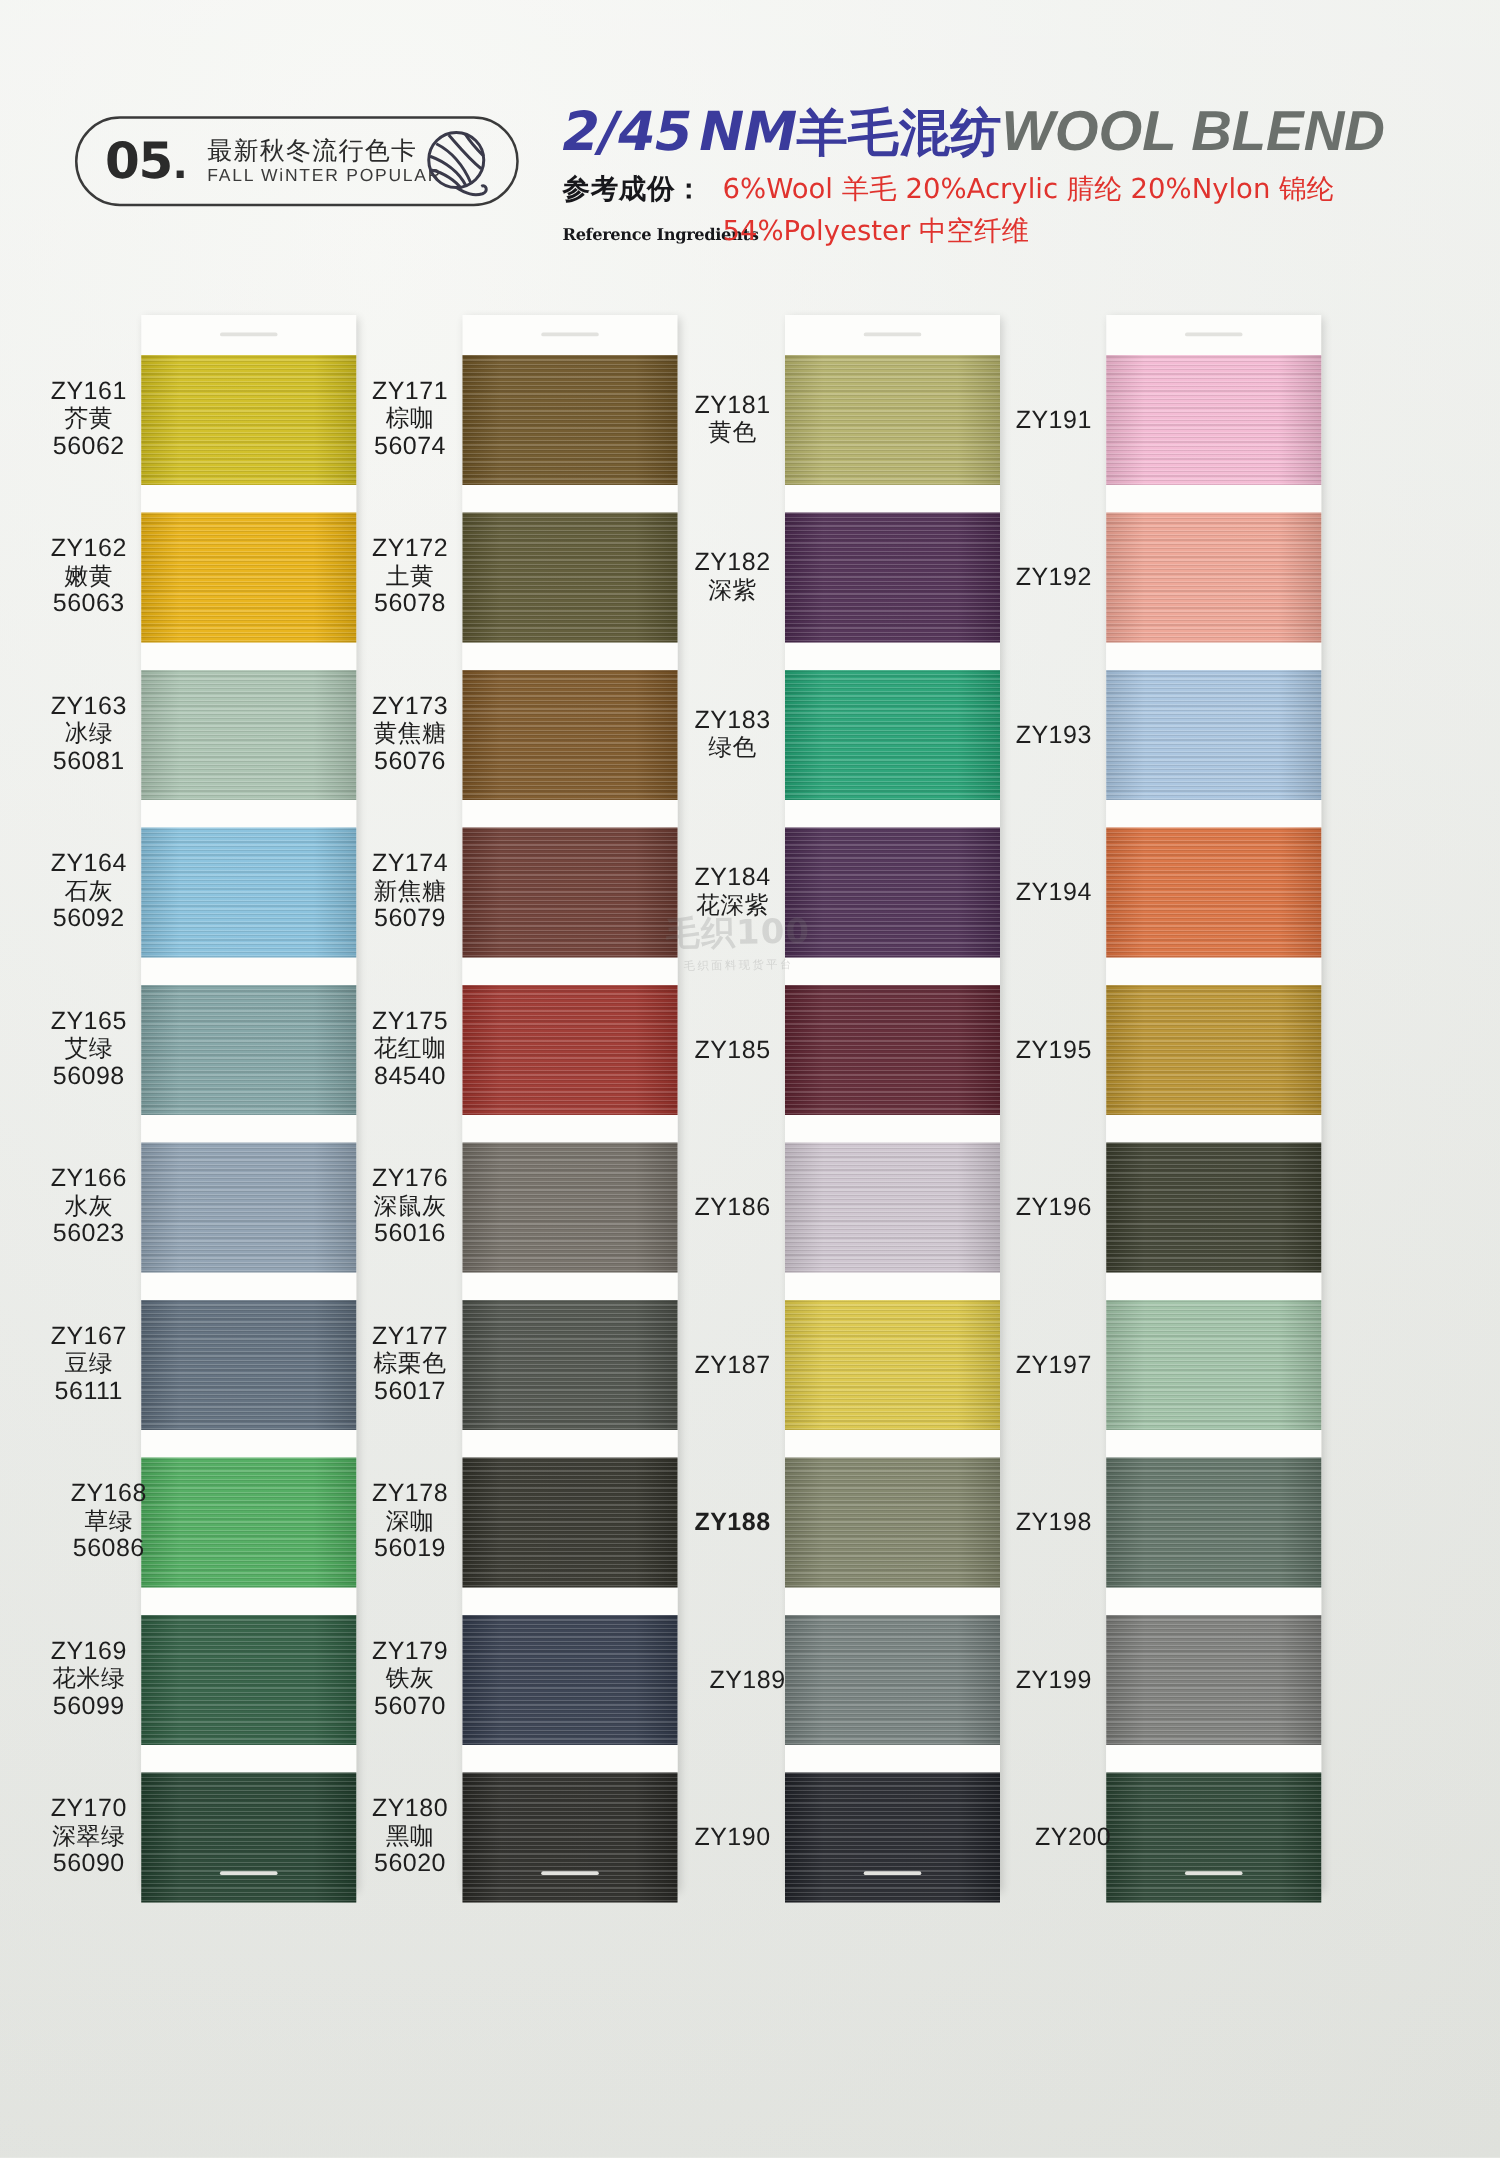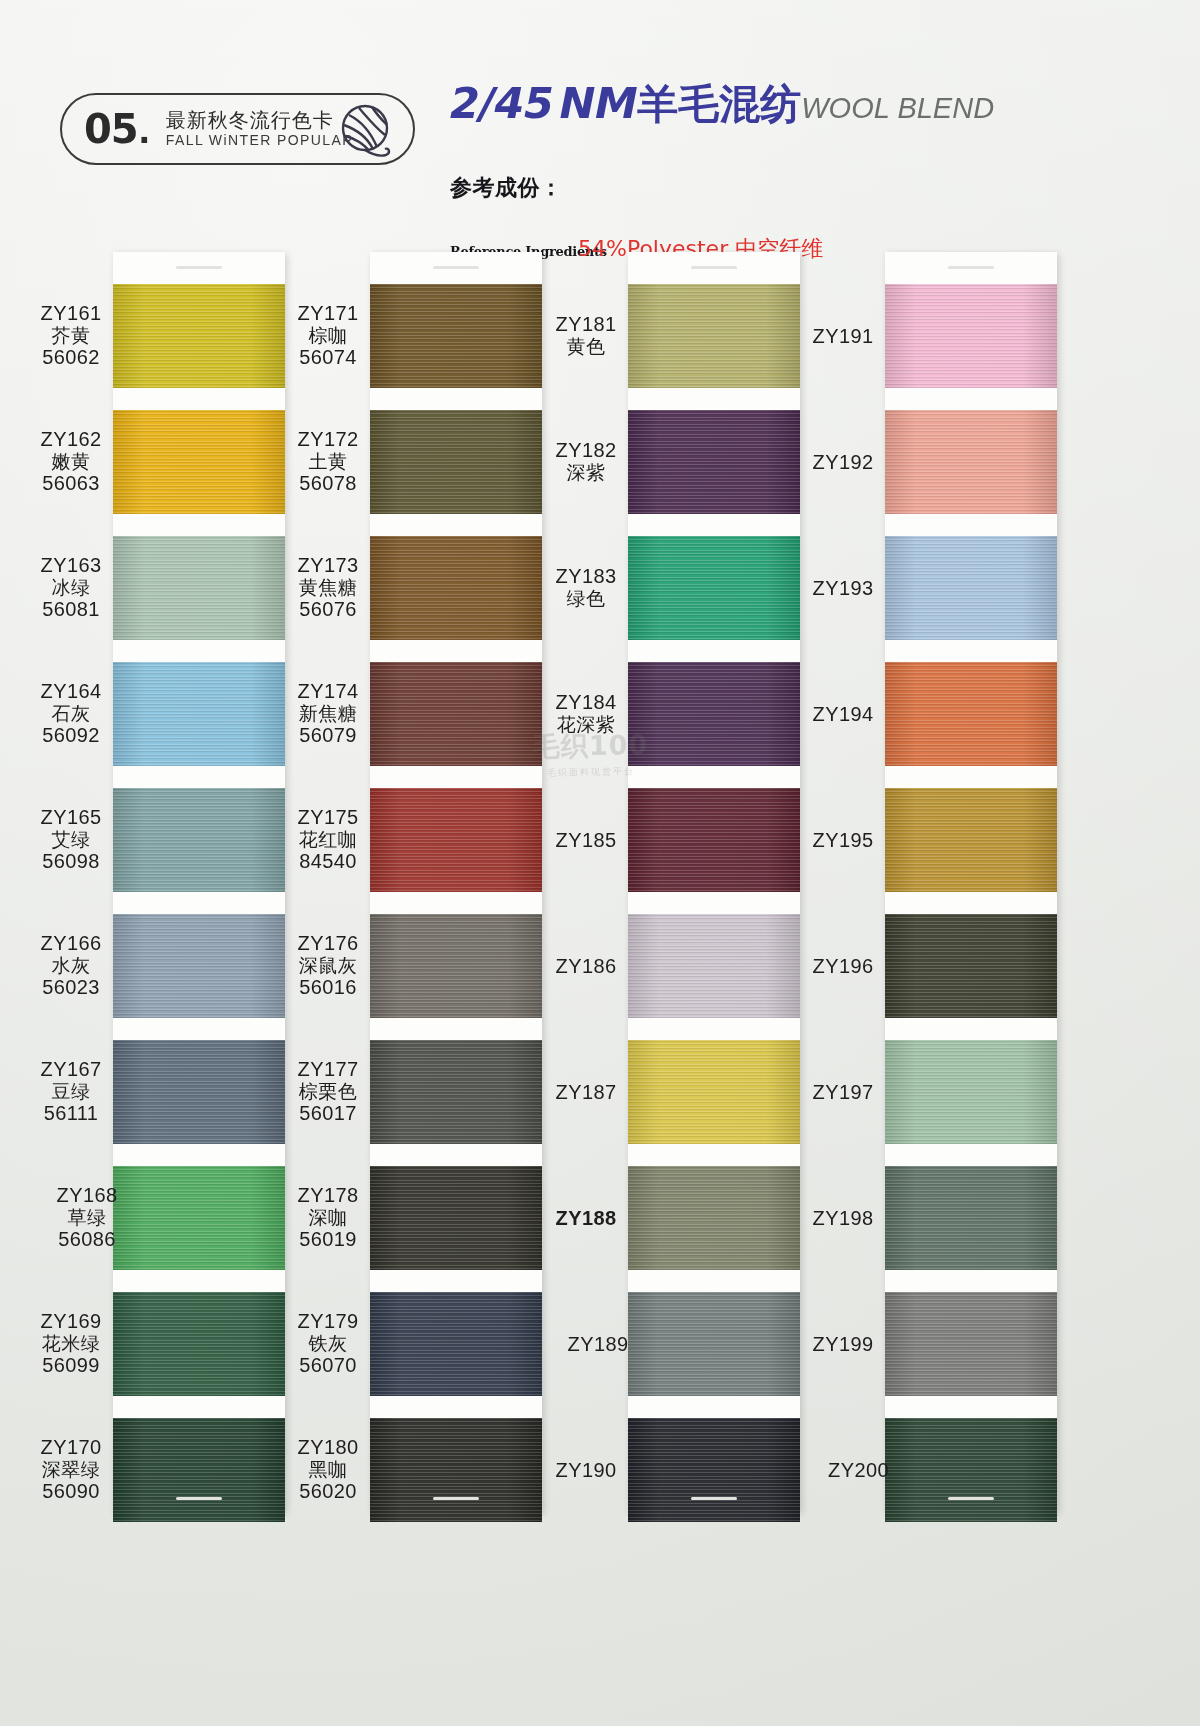--- a/index.html
+++ b/index.html
@@ -46,31 +46,31 @@
   .yarn-icon{position:absolute;right:18px;top:8px;}
 
   .title-wrap{position:absolute;left:450px;top:82px;width:620px;}
   .title-line{white-space:nowrap;line-height:1;}
   .t-blue{
     font-size:43px;color:#3b3b9c;font-weight:600;font-style:italic;
     font-family:"DejaVu Sans",sans-serif;letter-spacing:-0.5px;
   }
   .t-blue-cn{font-size:41px;color:#3b3b9c;font-weight:700;font-style:normal;font-family:"DejaVu Sans",sans-serif;}
   .t-gray{
-    font-size:29px;color:#6b706c;font-weight:400;font-style:italic;
+    font-size:45px;color:#6b706c;font-weight:700;font-style:italic;
     font-family:"Liberation Sans",sans-serif;letter-spacing:0px;
   }
 
   .ing-block{position:absolute;left:450px;top:136px;width:640px;}
   .ing-row{display:flex;align-items:baseline;white-space:nowrap;}
   .ing-lbl-cn{font-size:22px;font-weight:700;color:#17171b;font-family:"DejaVu Sans",sans-serif;letter-spacing:0.5px;}
   .ing-lbl-en{font-size:13px;font-weight:700;color:#17171b;font-family:"DejaVu Serif",serif;letter-spacing:-0.3px;}
   .ing-val{font-size:22px;color:#e0332e;font-family:"DejaVu Sans",sans-serif;margin-left:8px;letter-spacing:0px;}
   .ing-row2{margin-top:4px;}
-  .ing-lbl-col{width:120px;display:inline-block;margin-top:37px;}
+  .ing-lbl-col{width:120px;display:inline-block;}
 
   
   .cols{position:absolute;left:0;top:230px;width:1200px;height:1340px;}
   .col{position:absolute;top:0;}
 
   .card{
     position:absolute;
     background:#fdfdfb;
     box-shadow:2px 2px 7px rgba(0,0,0,.16);
   }
@@ -159,20 +159,21 @@
 
   <div class="title-wrap">
     <div class="title-line">
       <span class="t-blue">2/45</span><span class="t-blue" style="padding-left:6px;">NM</span><span class="t-blue-cn">羊毛混纺</span><span class="t-gray">WOOL BLEND</span>
     </div>
   </div>
 
   <div class="ing-block">
     <div class="ing-row">
       <span class="ing-lbl-cn ing-lbl-col">参考成份：</span>
+      <span class="ing-val">6%Wool 羊毛  20%Acrylic 腈纶 20%Nylon 锦纶</span>
     </div>
     <div class="ing-row ing-row2">
       <span class="ing-lbl-en ing-lbl-col">Reference Ingredients</span>
       <span class="ing-val">54%Polyester 中空纤维</span>
     </div>
   </div>
 
 </div>
 
 <div class="cols" id="cols">

